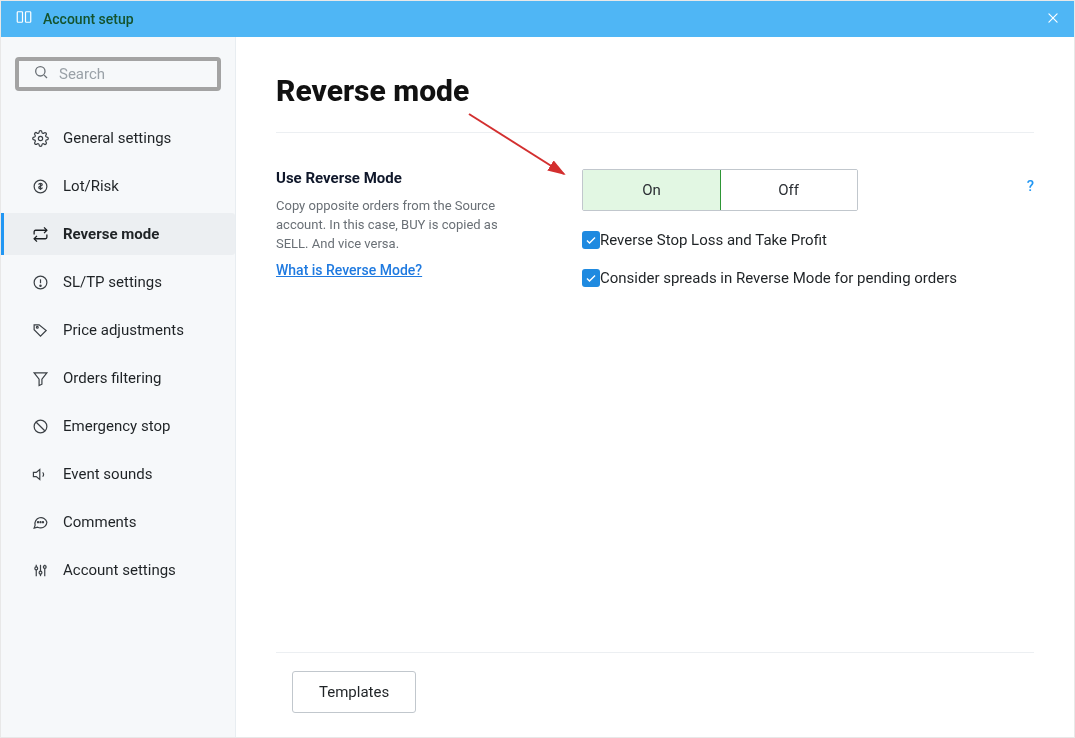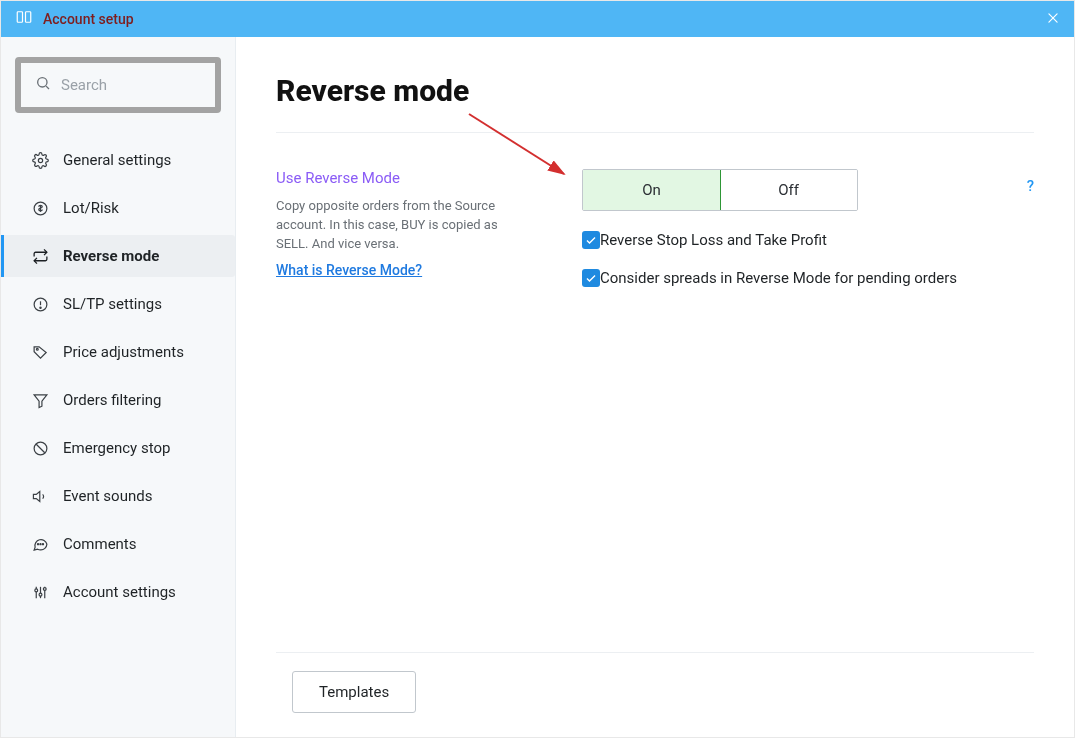--- a/index.html
+++ b/index.html
@@ -1,38 +1,38 @@
 <!DOCTYPE html>
 <html><head>
   <meta charset="utf-8">
   <style>
     * { margin: 0; padding: 0; box-sizing: border-box; font-family: -apple-system, BlinkMacSystemFont, "Segoe UI", Roboto, Arial, sans-serif; }
     html, body { height: 100%; }
     body { background: #fff; overflow: hidden; }
     .app { width: 1075px; height: 738px; background: #fff; display: flex; flex-direction: column; border: 1px solid #e8e8e8; }
-    .titlebar { height: 36px; background: #4fb6f5; display: flex; align-items: center; justify-content: space-between; padding: 0 14px; color: #7f1d1d; }
+    .titlebar { height: 36px; background: #4fb6f5; display: flex; align-items: center; justify-content: space-between; padding: 0 14px; color: #14532d; }
     .titlebar-left { display: flex; align-items: center; gap: 10px; }
     .titlebar-title { font-size: 14px; font-weight: 500; }
     .close-x { font-size: 18px; cursor: pointer; line-height: 1; }
     .body { display: flex; flex: 1; min-height: 0; }
     .sidebar { width: 235px; background: #f6f8fa; border-right: 1px solid #e8edf1; padding: 20px 14px 14px 14px; display: flex; flex-direction: column; gap: 10px; }
-    .search-box { display: flex; align-items: center; gap: 10px; padding: 12px 14px; border: 6px solid #a3a3a3; border-radius: 4px; background: #f6f8fa; color: #888; }
+    .search-box { display: flex; align-items: center; gap: 10px; padding: 3px 14px; border: 4px solid #a3a3a3; border-radius: 4px; background: #f6f8fa; color: #888; }
     .search-box input { border: none; outline: none; background: transparent; font-size: 15px; width: 100%; color: #333; }
     .search-box input::placeholder { color: #9aa1a8; }
     .nav { margin-top: 16px; display: flex; flex-direction: column; gap: 6px; justify-content: center; }
     .nav-item { display: flex; align-items: center; gap: 14px; padding: 12px 12px 12px 18px; font-size: 15px; color: #1f2326; cursor: pointer; border-radius: 3px; position: relative; margin-left: -14px; margin-right: -14px; padding-left: 30px; }
     .nav-item .icon { width: 18px; display: inline-flex; justify-content: center; color: #3b4045; }
     .nav-item.active { background: #eceff2; font-weight: 700; }
     .nav-item.active::before { content: ""; position: absolute; left: 0; top: 0; bottom: 0; width: 3px; background: #2196f3; }
     .main { flex: 1; display: flex; flex-direction: column; padding: 36px 40px 0 40px; position: relative; }
     .page-title { font-size: 30px; font-weight: 800; color: #111; margin-bottom: 24px; }
     .hr { border: none; border-top: 1px solid #eceff2; margin-bottom: 36px; }
     .row { display: flex; gap: 30px; }
     .left-col { width: 276px; }
-    .field-label { font-size: 15px; font-weight: 400; color: #8b5cf6; }
+    .field-label { font-size: 15px; font-weight: 700; color: #0f172a; }
     .field-help { font-size: 13px; color: #6a7076; line-height: 1.45; margin-top: 10px; max-width: 250px; }
     .link { display: inline-block; font-size: 14px; color: #1f7ae0; text-decoration: underline; margin-top: 8px; cursor: pointer; font-weight: 500; }
     .right-col { flex: 1; position: relative; }
     .toggle-group { display: inline-flex; border: 1px solid #c1c7cd; border-radius: 2px; overflow: hidden; width: 276px; height: 42px; }
     .toggle-btn { flex: 1; display: flex; align-items: center; justify-content: center; font-size: 15px; color: #2a2e33; background: #fff; cursor: pointer; }
     .toggle-btn.on { background: #e2f7e3; border: 1px solid #2e9636; margin: -1px; z-index: 1; color: #2a2e33; }
     .help-q { position: absolute; right: 0; top: 8px; color: #2196f3; font-size: 15px; font-weight: 500; cursor: pointer; }
     .check-row { display: flex; align-items: center; margin-top: 20px; font-size: 15px; color: #1f2326; }
     .check-row:first-of-type { margin-top: 44px; }
     .chk { width: 18px; height: 18px; border-radius: 3px; background: #1f8ae0; display: inline-flex; align-items: center; justify-content: center; cursor: pointer; }

